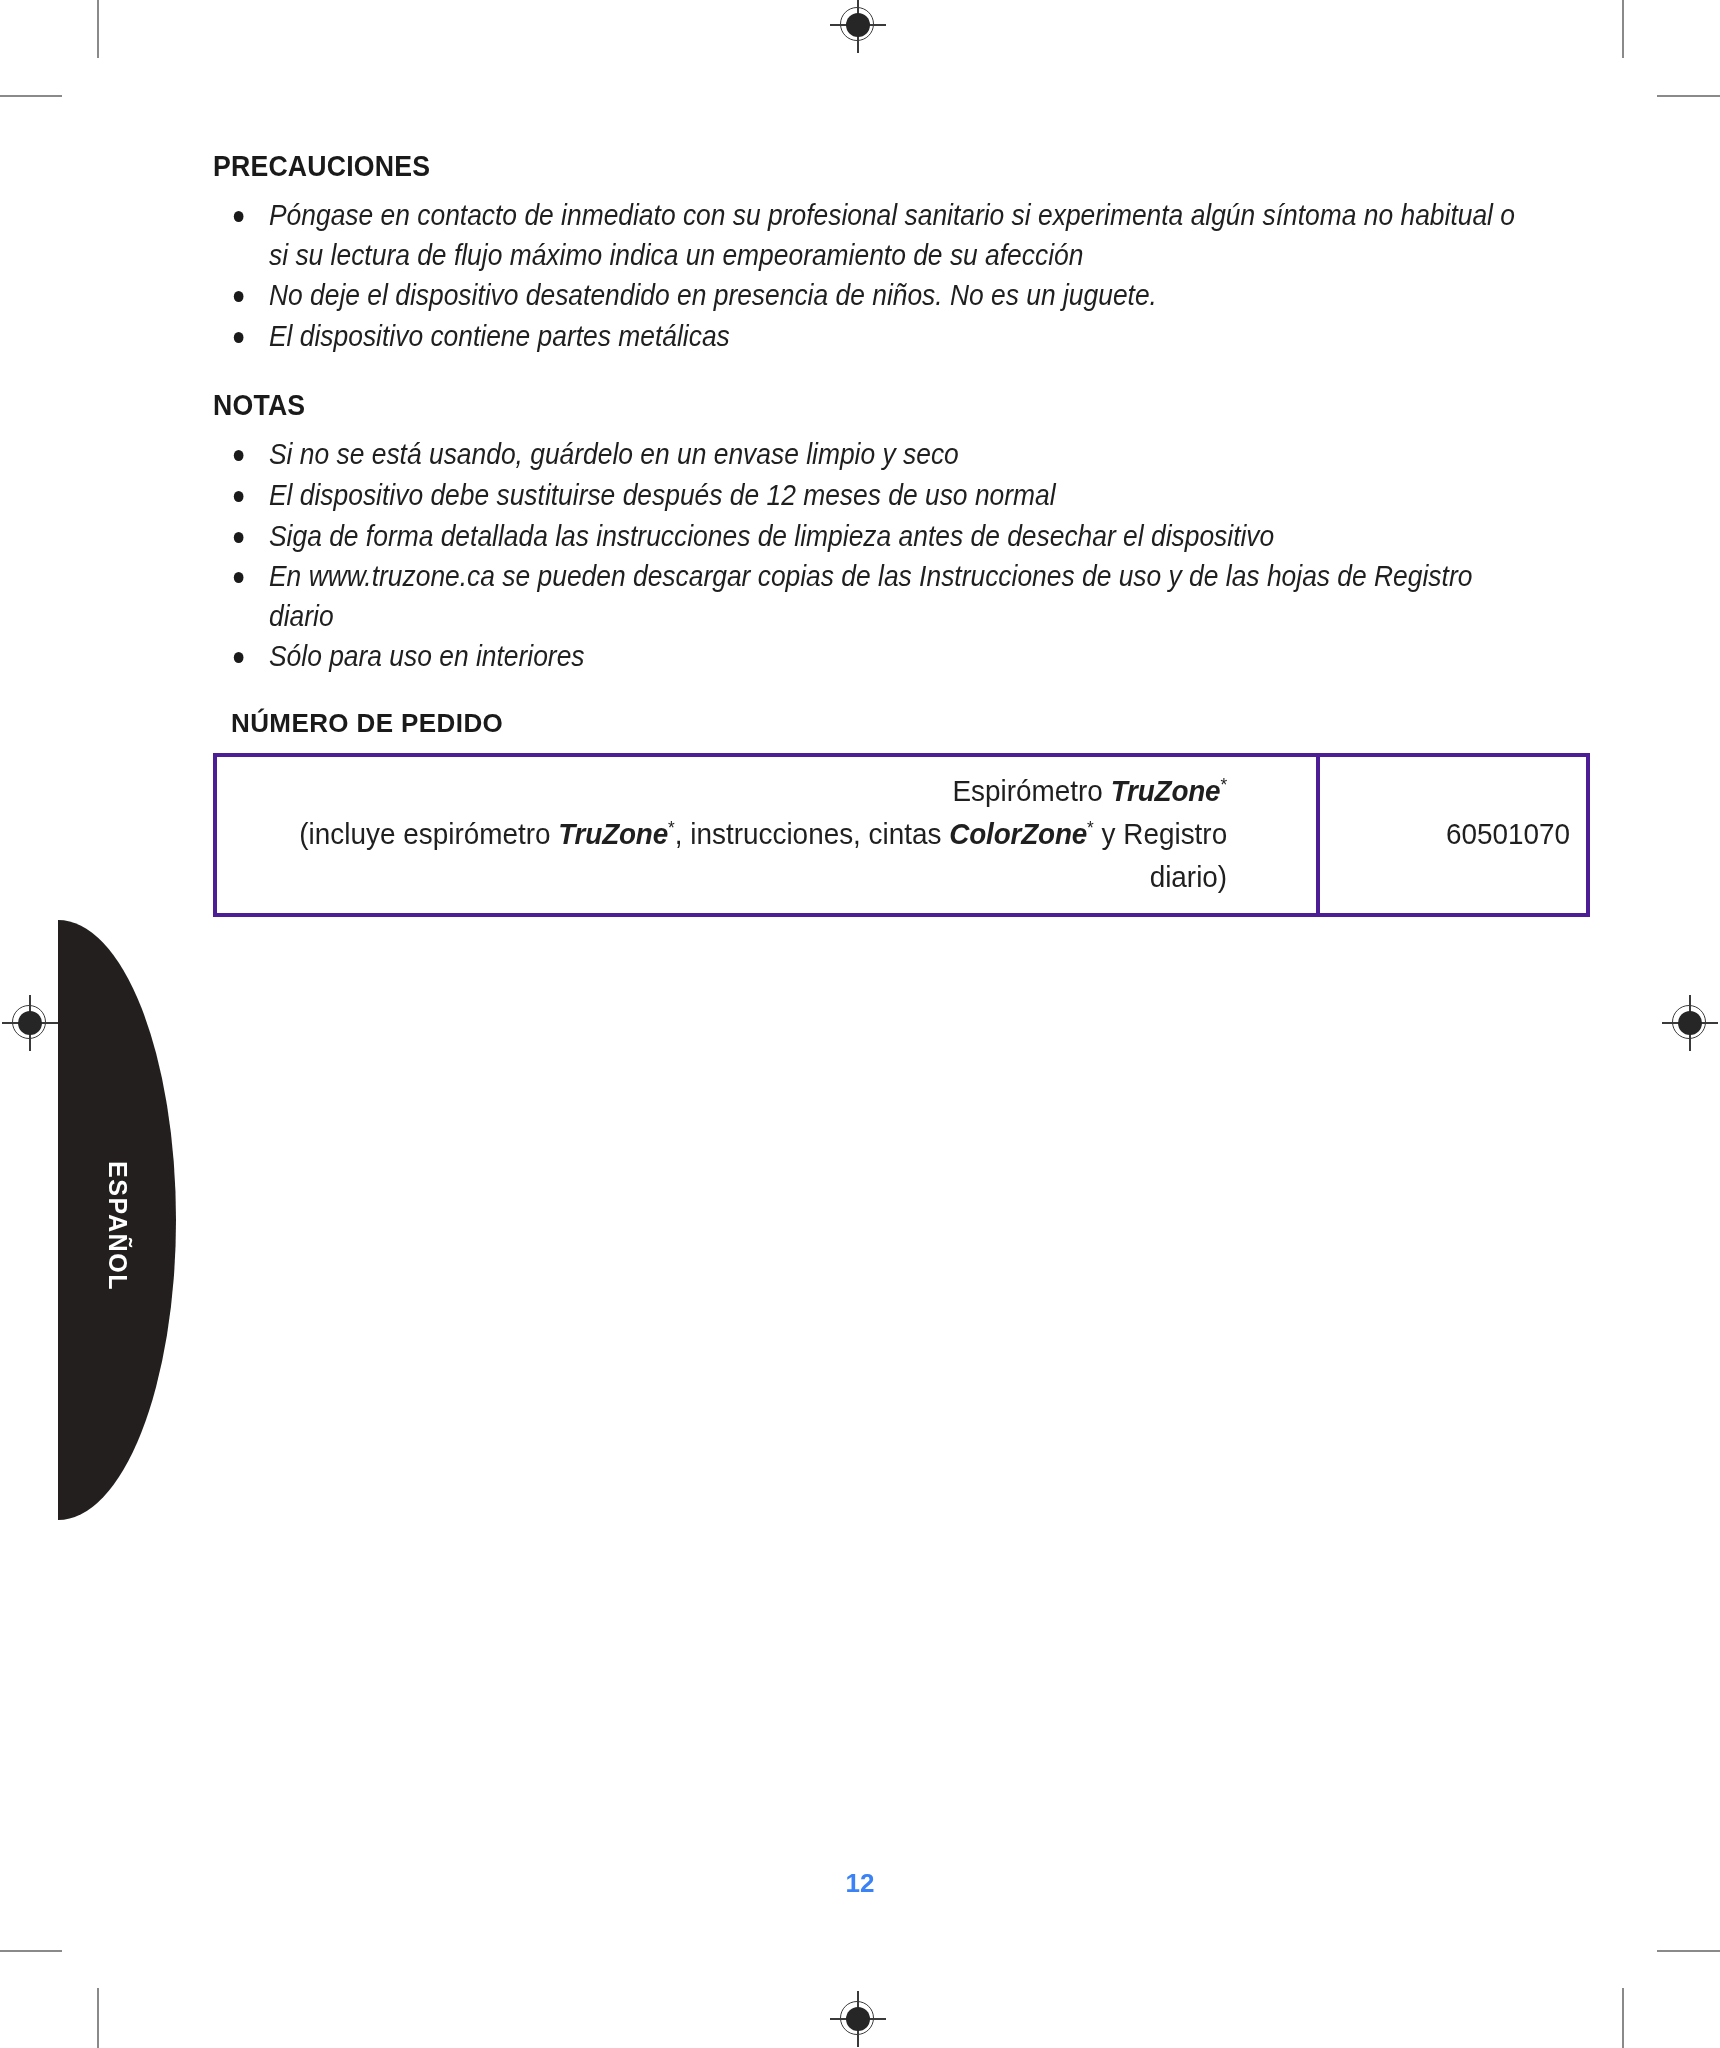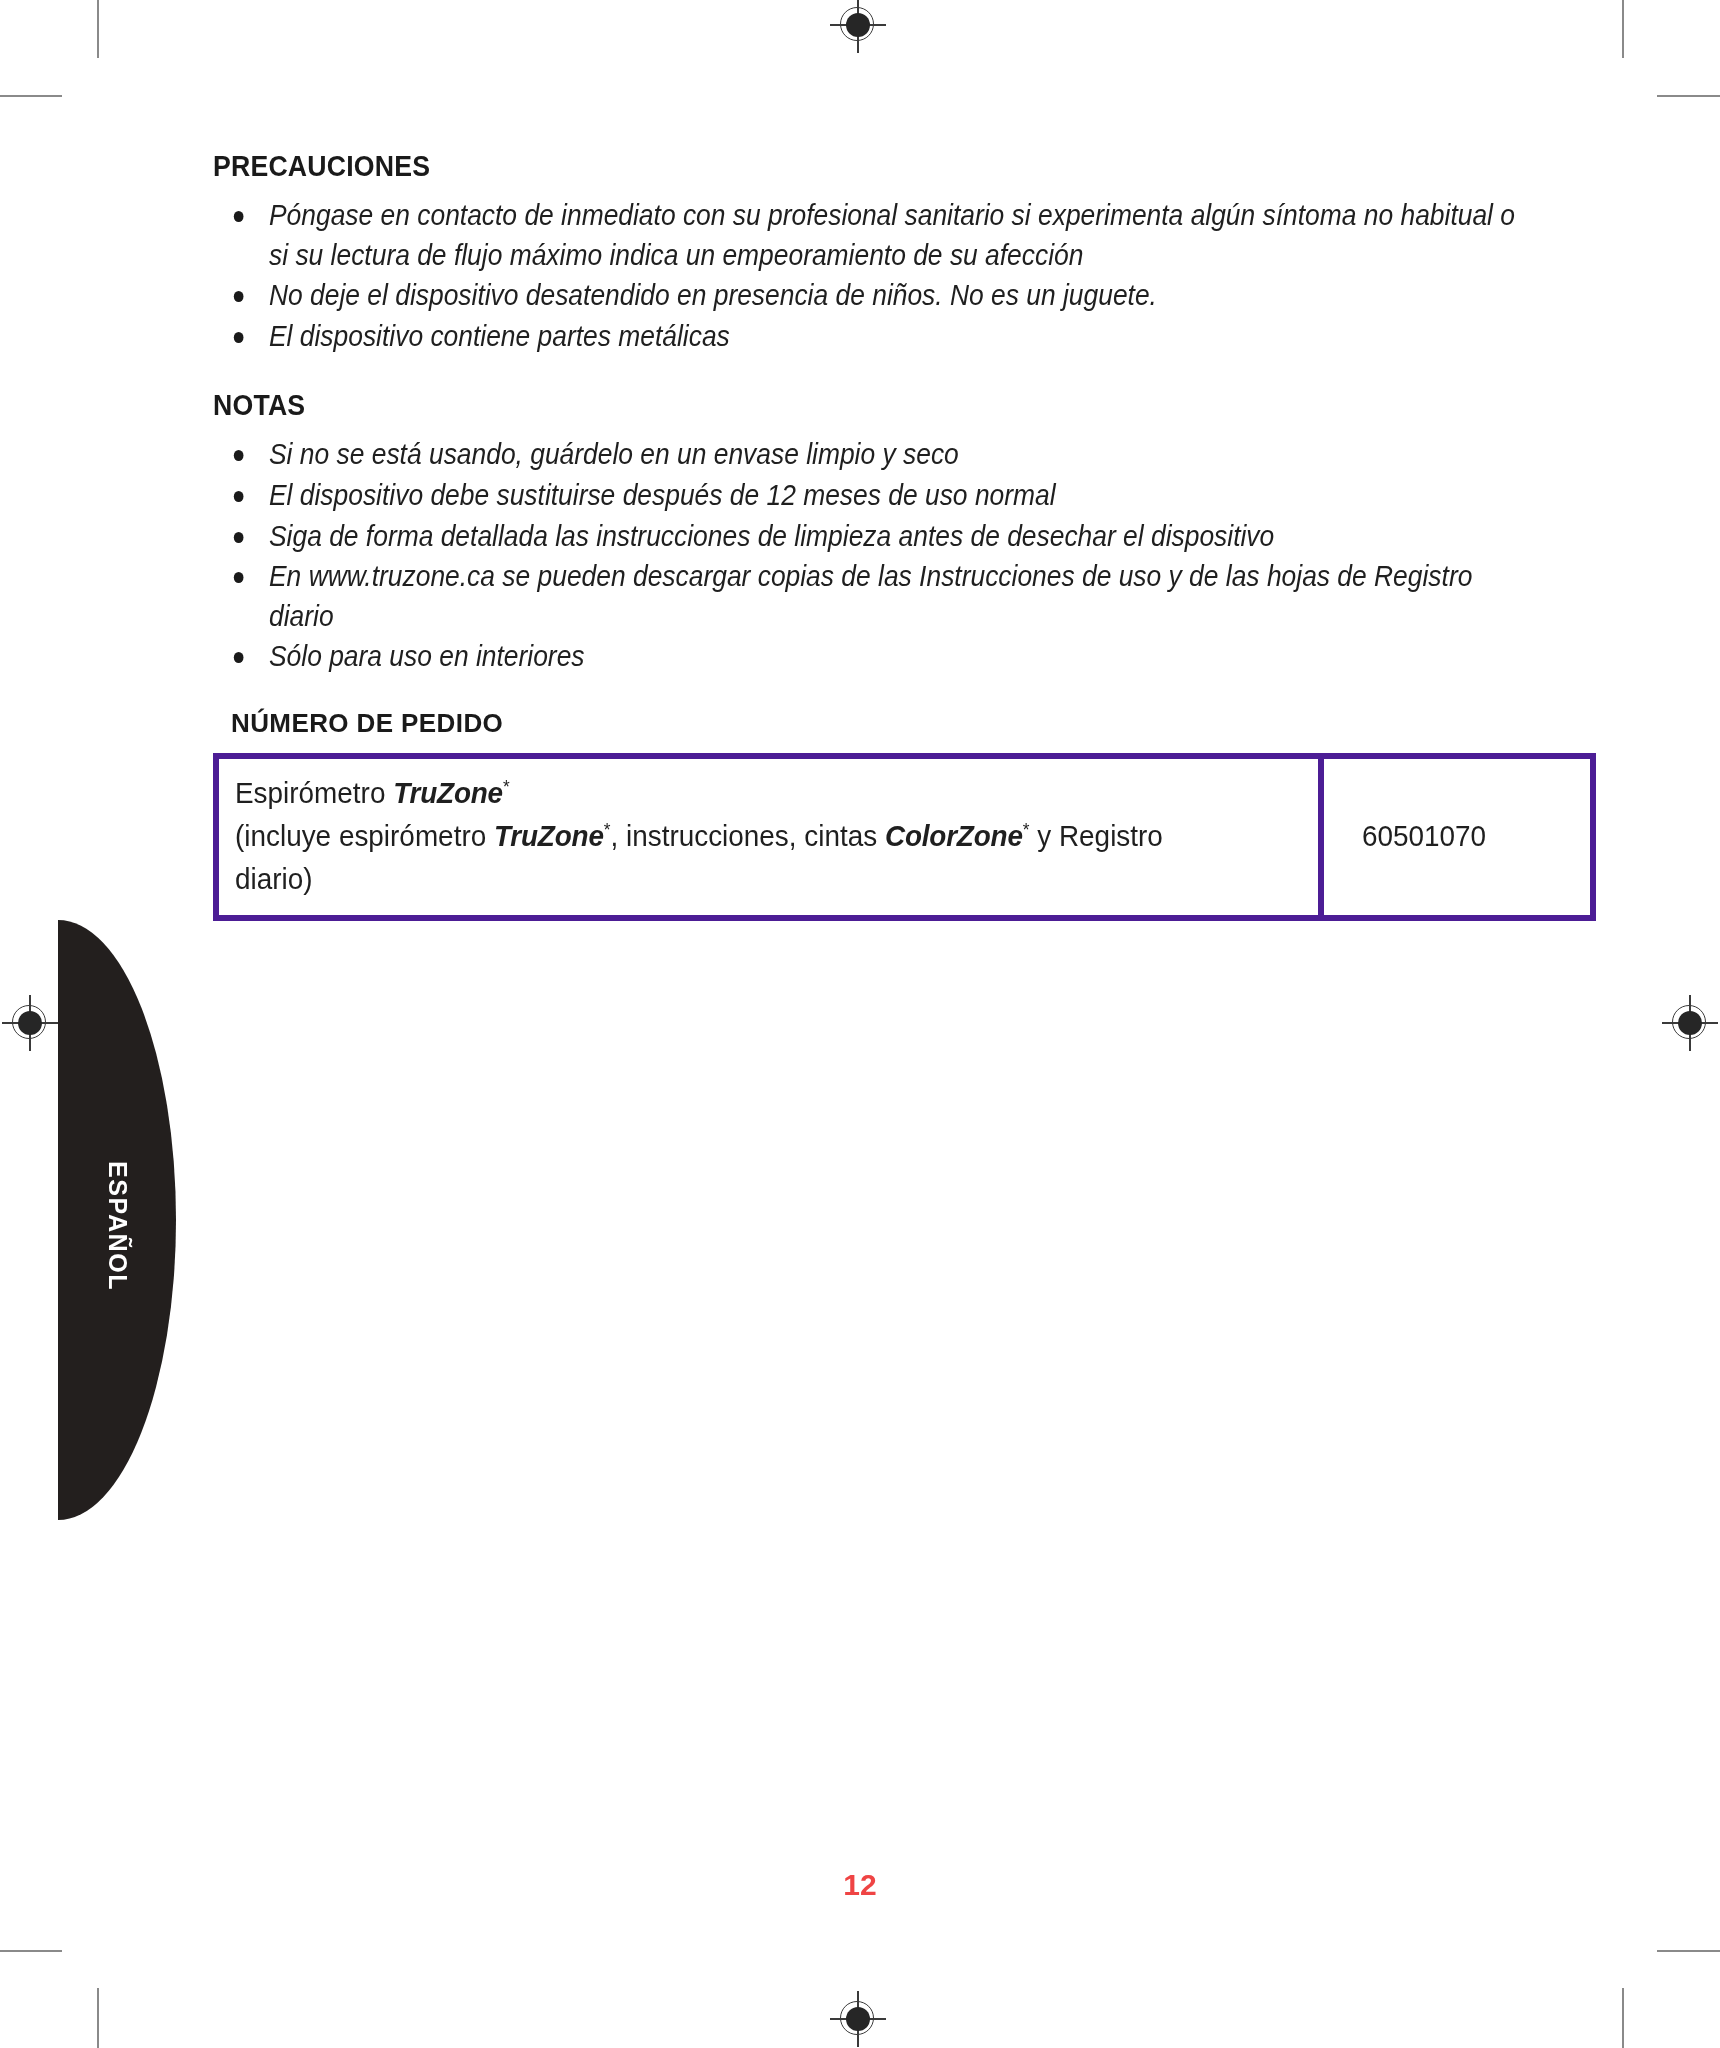--- a/index.html
+++ b/index.html
@@ -147,23 +147,24 @@
   }
 
   
   table.order {
     border-collapse: collapse;
     width: 1299px;
     table-layout: fixed;
     margin-left: 0;
   }
   table.order td {
-    border: 6px solid #4c1d95;
+    border: 4px solid #4c1d95;
     padding: 0;
     vertical-align: middle;
+    text-align: right;
   }
   table.order td.desc {
     width: 1069px;
     padding: 12px 14px 14px 16px;
   }
   table.order td.sku {
     width: 228px;
     padding: 12px 0 14px 38px;
   }
   .cell-txt {
@@ -188,22 +189,22 @@
 
   
   .page-num {
     position: absolute;
     left: 0;
     right: 0;
     top: 1868px;
     text-align: center;
     font-family: "Liberation Sans", sans-serif;
     font-weight: bold;
-    font-size: 30px;
-    color: #ef4444;
+    font-size: 26px;
+    color: #3b82f6;
   }
 </style>
 </head>
 <body>
 
 <div class="crop v" style="left:97px;  top:0px;    height:58px;"></div>
 <div class="crop h" style="left:0px;   top:95px;   width:62px;"></div>
 <div class="crop v" style="left:1622px;top:0px;    height:58px;"></div>
 <div class="crop h" style="left:1657px;top:95px;   width:63px;"></div>
 

